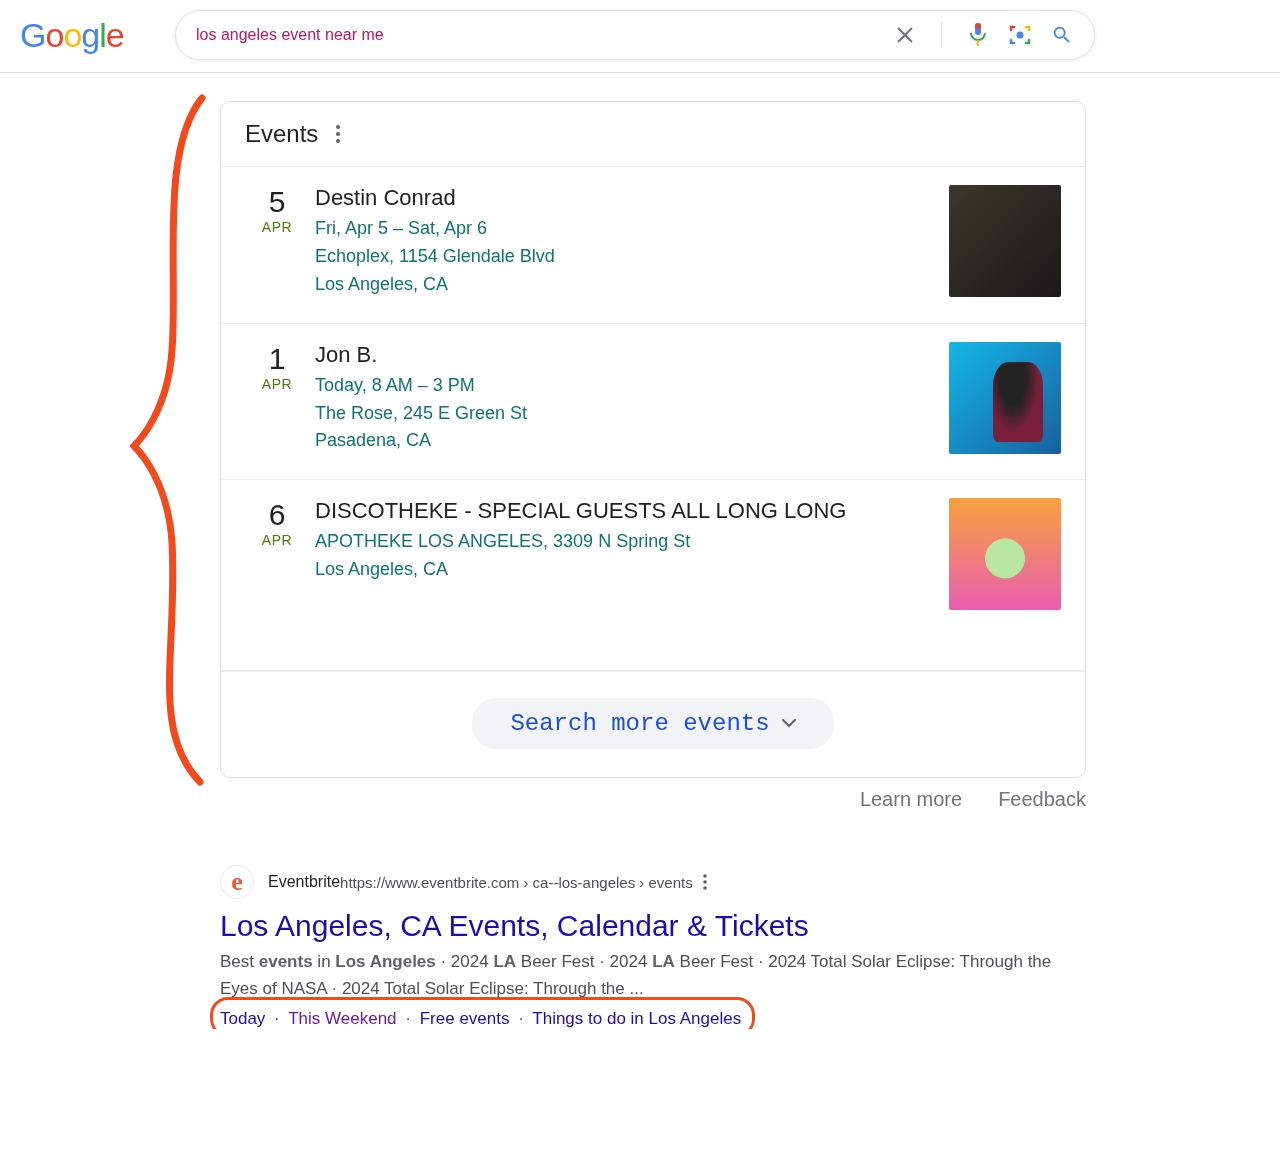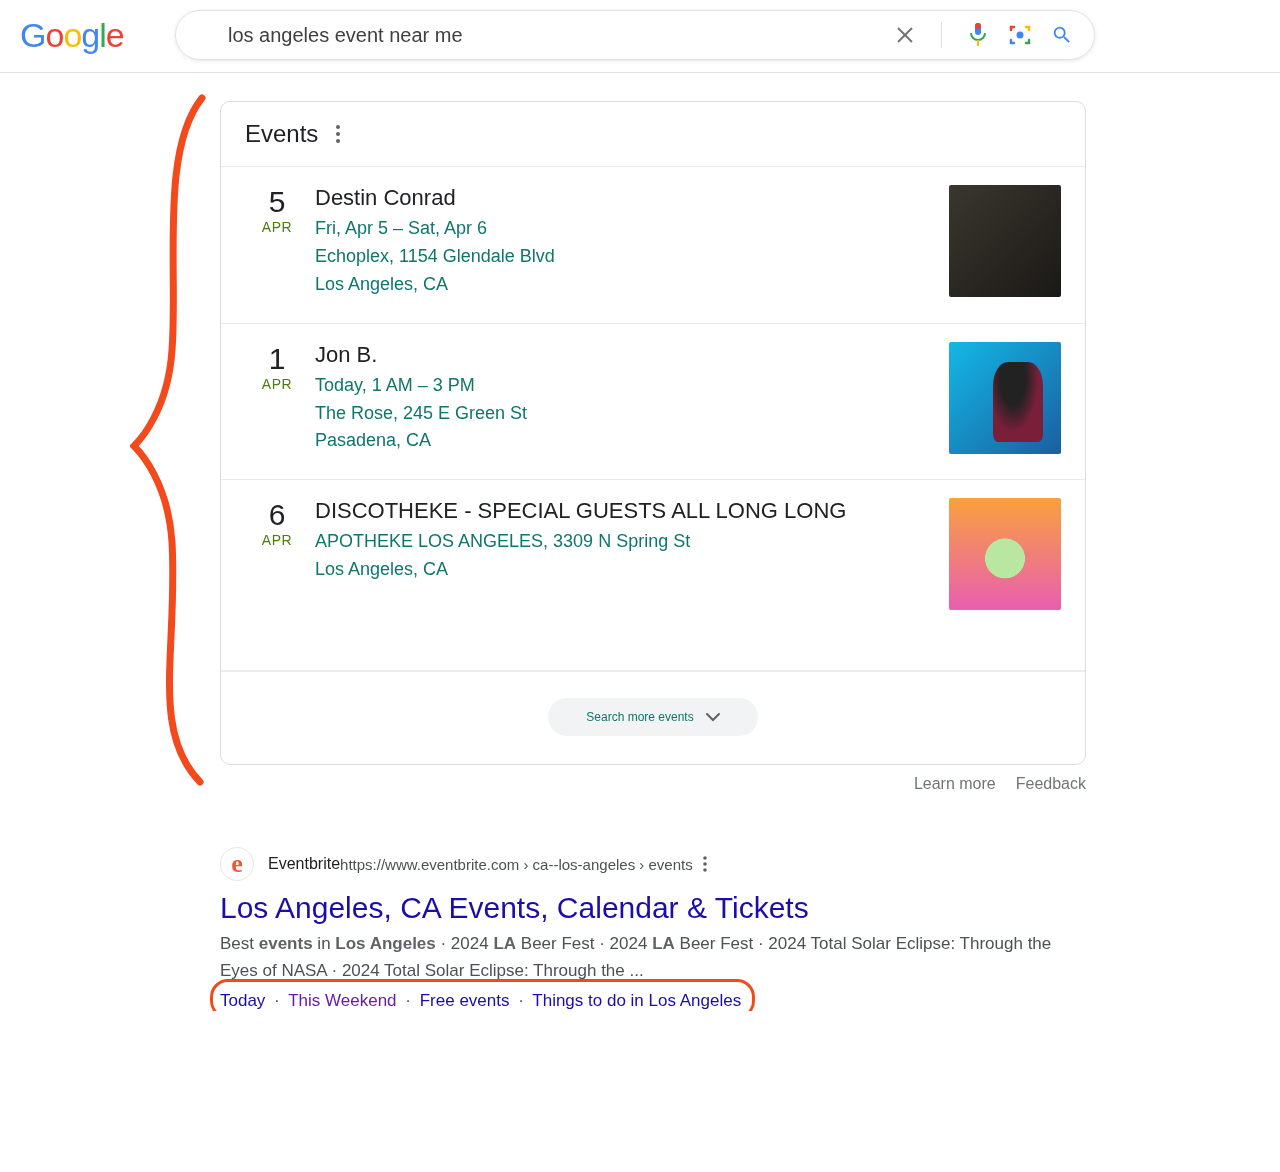--- a/index.html
+++ b/index.html
@@ -5,21 +5,21 @@
   * { box-sizing: border-box; margin: 0; padding: 0; }
   body { font-family: Arial, sans-serif; background: #fff; color: #202124; width: 1280px; position: relative; }
 
   
   .header { display: flex; align-items: center; padding: 10px 20px 12px 20px; border-bottom: 1px solid #e0e0e0; }
   .logo { width: 115px; margin-right: 40px; }
   .logo span { font-size: 34px; font-weight: 500; letter-spacing: -1px; }
   .g-blue { color:#4285F4; } .g-red { color:#EA4335; } .g-yellow { color:#FBBC05; } .g-green { color:#34A853; }
 
   .search-bar { flex: 0 0 920px; display: flex; align-items: center; border: 1px solid #dfe1e5; border-radius: 26px; height: 50px; padding: 0 20px; box-shadow: 0 1px 4px rgba(32,33,36,.1); }
-  .search-bar input { flex: 1; border: none; outline: none; font-size: 20px; color: #404040; background: transparent; margin-left: 32px; }
+  .search-bar input { flex: 1; border: none; outline: none; font-size: 16px; color: #be185d; background: transparent; }
   .search-icons { display: flex; align-items: center; gap: 18px; }
   .sep { width: 1px; height: 26px; background: #dadce0; margin: 0 6px; }
   .icon-btn { width: 24px; height: 24px; display:flex; align-items:center; justify-content:center; cursor:pointer; }
   .close-x svg { stroke: #70757a; }
   .mic-wrap svg, .lens-wrap svg { }
   .mag-wrap svg { fill:#4285F4; }
 
   .content { padding-left: 220px; padding-top: 28px; width: 1100px; position: relative; }
 
   
@@ -41,23 +41,23 @@
   .ev-line { font-size: 18px; color:#0f766e; line-height:1.55; }
   .ev-thumb { width: 112px; height: 112px; background:#ccc; flex-shrink:0; border-radius:2px; }
   .thumb1 { background: linear-gradient(135deg,#3a372f,#1b1916); }
   .thumb2 { background: linear-gradient(135deg,#13b8e6,#1a5fa0); position:relative; }
   .thumb2::after{content:"";position:absolute;right:18px;top:20px;width:50px;height:80px;background:radial-gradient(ellipse at 40% 20%, #222 30%, #7a1f3a 60%);border-radius:30% 30% 10% 10%;}
   .thumb3 { background: linear-gradient(180deg,#f8a13d,#e85fb0); position:relative; }
   .thumb3::after{content:"";position:absolute;inset:12px;background:radial-gradient(circle at 50% 55%, #b9e6a0 30%, transparent 31%);}
 
   .more-wrap { padding: 26px 0 28px 0; display:flex; justify-content:center; border-top: 1px solid #ebebeb; }
   .more-btn { background:#f1f3f4; border-radius: 24px; padding: 12px 38px; display:flex; align-items:center; gap:12px; cursor:pointer; }
-  .more-btn span { font-size: 12px; color:#0f766e; }
-
-  .card-footer { display:flex; justify-content:flex-end; gap:20px; font-size:16px; color:#70757a; margin-top:10px; width:866px; }
+  .more-btn span { font-size: 24px; color:#1d4ed8;font-family:Liberation Mono, monospace; }
+
+  .card-footer { display:flex; justify-content:flex-end; gap:36px; font-size:20px; color:#70757a; margin-top:10px; width:866px; }
   .card-footer a { color:#70757a; text-decoration:none; }
 
   
   .result { margin-top: 54px; width: 870px; }
   .res-head { display:flex; align-items:center; gap:14px; }
   .favicon { width:34px; height:34px; border-radius:50%; background:#fff; border:1px solid #e8e8e8; display:flex; align-items:center; justify-content:center; }
   .favicon .e { color:#f05537; font-size:26px; font-weight:700; font-family:Georgia,serif; }
   .res-meta { display:flex; flex-direction:row; }
   .res-site { font-size:16px; color:#202124; }
   .res-url { display:flex; align-items:center; gap:10px; font-size:15px; color:#4d5156; }
@@ -145,21 +145,21 @@
       <div class="ev-thumb thumb1"></div>
     </div>
 
     <div class="event-row">
       <div class="date-col">
         <div class="date-day">1</div>
         <div class="date-mon">APR</div>
       </div>
       <div class="ev-body">
         <div class="ev-title">Jon B.</div>
-        <div class="ev-line">Today, 1 AM – 3 PM</div>
+        <div class="ev-line">Today, 8 AM – 3 PM</div>
         <div class="ev-line">The Rose, 245 E Green St</div>
         <div class="ev-line">Pasadena, CA</div>
       </div>
       <div class="ev-thumb thumb2"></div>
     </div>
 
     <div class="event-row" style="padding-bottom:60px;">
       <div class="date-col">
         <div class="date-day">6</div>
         <div class="date-mon">APR</div>

